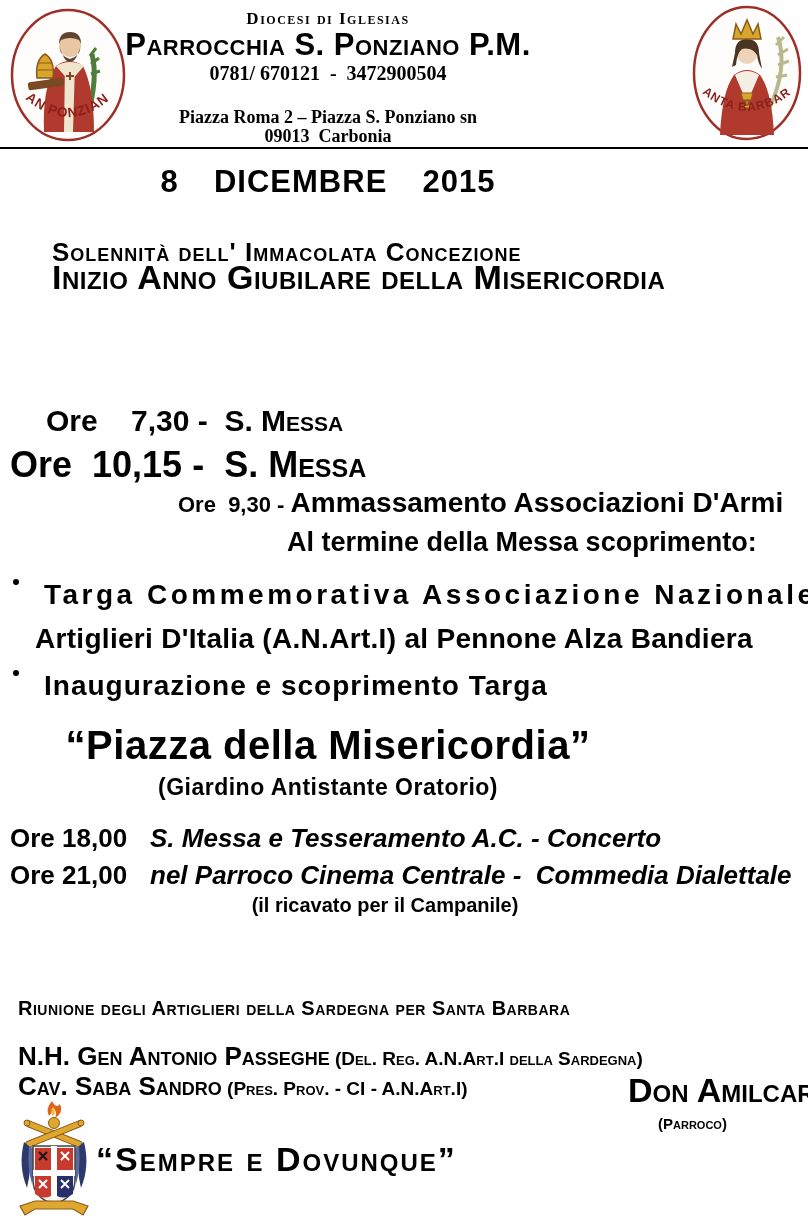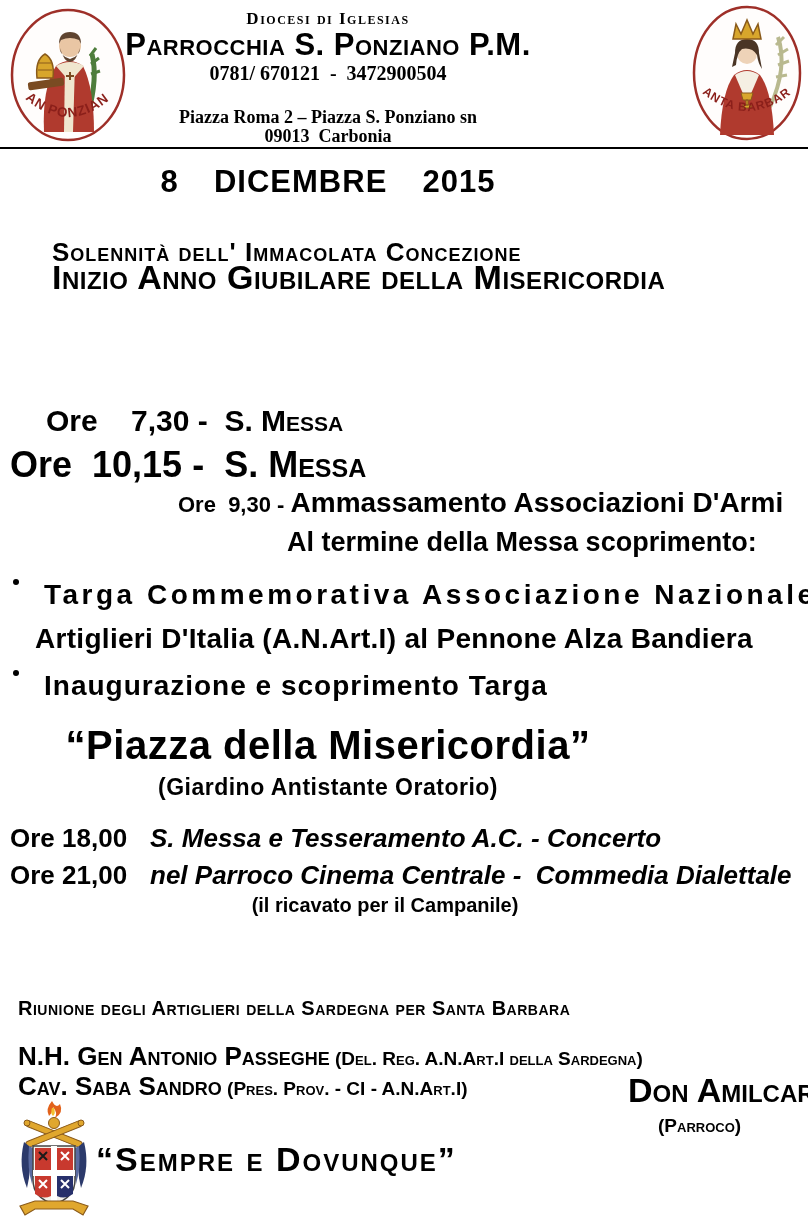--- a/index.html
+++ b/index.html
@@ -56,21 +56,21 @@
   .eve2{top:860px;}
   .eve .t{display:inline-block;width:140px;font-style:normal;}
   .evenote{top:894px;left:0;width:770px;text-align:center;font-size:20px;}
 
   
   .meet-title{top:997px;left:18px;font-size:20px;letter-spacing:.5px;}
   .delegate{top:1033px;left:18px;font-size:26px;margin-top:8px;}
   .president{top:1071px;left:18px;font-size:26px;}
   .role{font-size:19px;}
   .don{top:1071px;left:628px;font-size:34px;}
-  .parroco{top:1115px;left:658px;font-size:19px;}
+  .parroco{top:1115px;left:658px;font-size:15px;}
   .motto{top:1140px;left:96px;font-size:34px;letter-spacing:2px;}
   .crest{position:absolute;left:15px;top:1100px;}
 </style>
 </head>
 <body>
 
 <div class="page">
 
   <svg class="badge left" width="120" height="138" viewBox="0 0 120 138">
     <ellipse cx="60" cy="69" rx="56" ry="65" fill="#fffdfc" stroke="#9e2f28" stroke-width="2.5"></ellipse>

